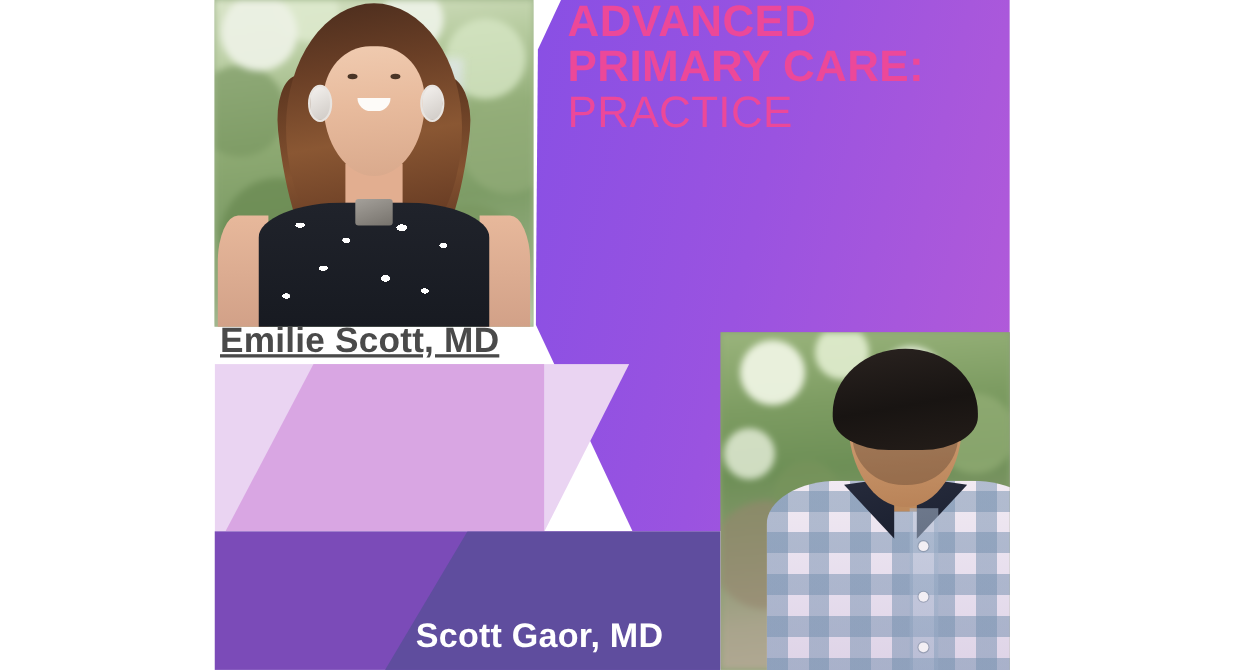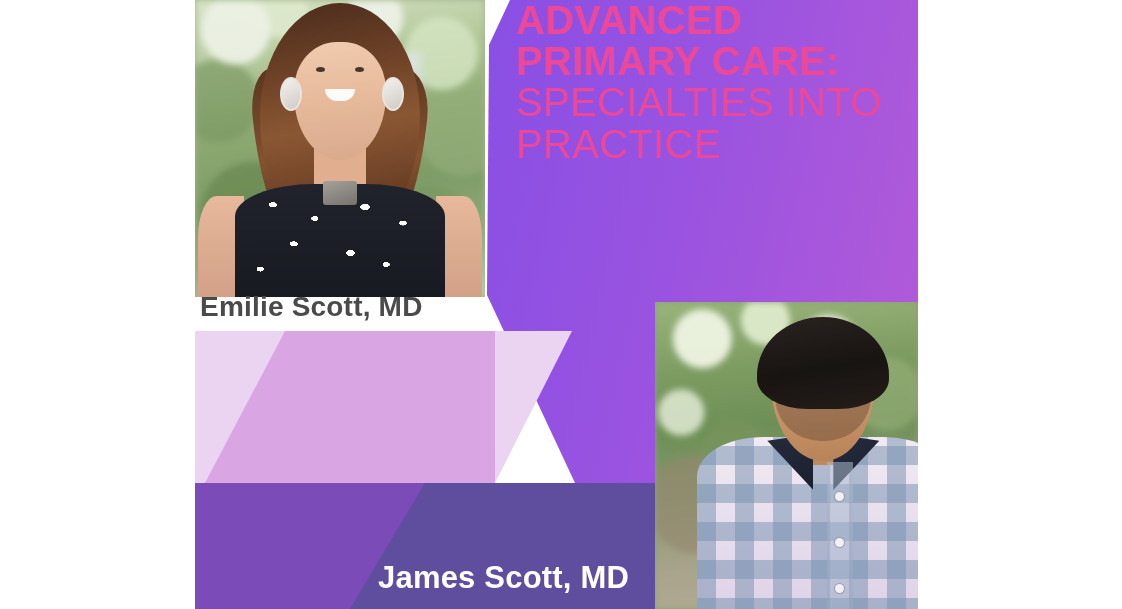--- a/index.html
+++ b/index.html
@@ -397,25 +397,26 @@
     background: #5f4d9e;
     -webkit-clip-path: polygon(230px 0, 460px 0, 460px 126px, 155px 126px);
     clip-path: polygon(230px 0, 460px 0, 460px 126px, 155px 126px);
   }
 
   
   .name-emilie {
     position: absolute;
     left: 200px;
     top: 291px;
-    font-size: 28px;
+    font-size: 32px;
     font-weight: bold;
     color: #4a4a4a;
     letter-spacing: 0.2px;
     white-space: nowrap;
+    text-decoration: underline;
   }
   .name-james {
     position: absolute;
     left: 378px;
     top: 560px;
     font-size: 31px;
     font-weight: bold;
     color: #ffffff;
     letter-spacing: 0.2px;
     white-space: nowrap;
@@ -470,20 +471,19 @@
   <div class="shapes">
     <div class="shape-light-trap"></div>
     <div class="shape-mid-trap"></div>
     <div class="shape-band-light"></div>
     <div class="shape-band-dark"></div>
   </div>
 
   <div class="headline-text">
     <span class="headline-line bold">ADVANCED</span>
     <span class="headline-line bold">PRIMARY CARE:</span>
-    <span class="headline-line light">SPECIALTIES INTO</span>
     <span class="headline-line light">PRACTICE</span>
   </div>
 
   <div class="name-emilie">Emilie Scott, MD</div>
-  <div class="name-james">James Scott, MD</div>
+  <div class="name-james">Scott Gaor, MD</div>
 
 </div>
 
 </body></html>

